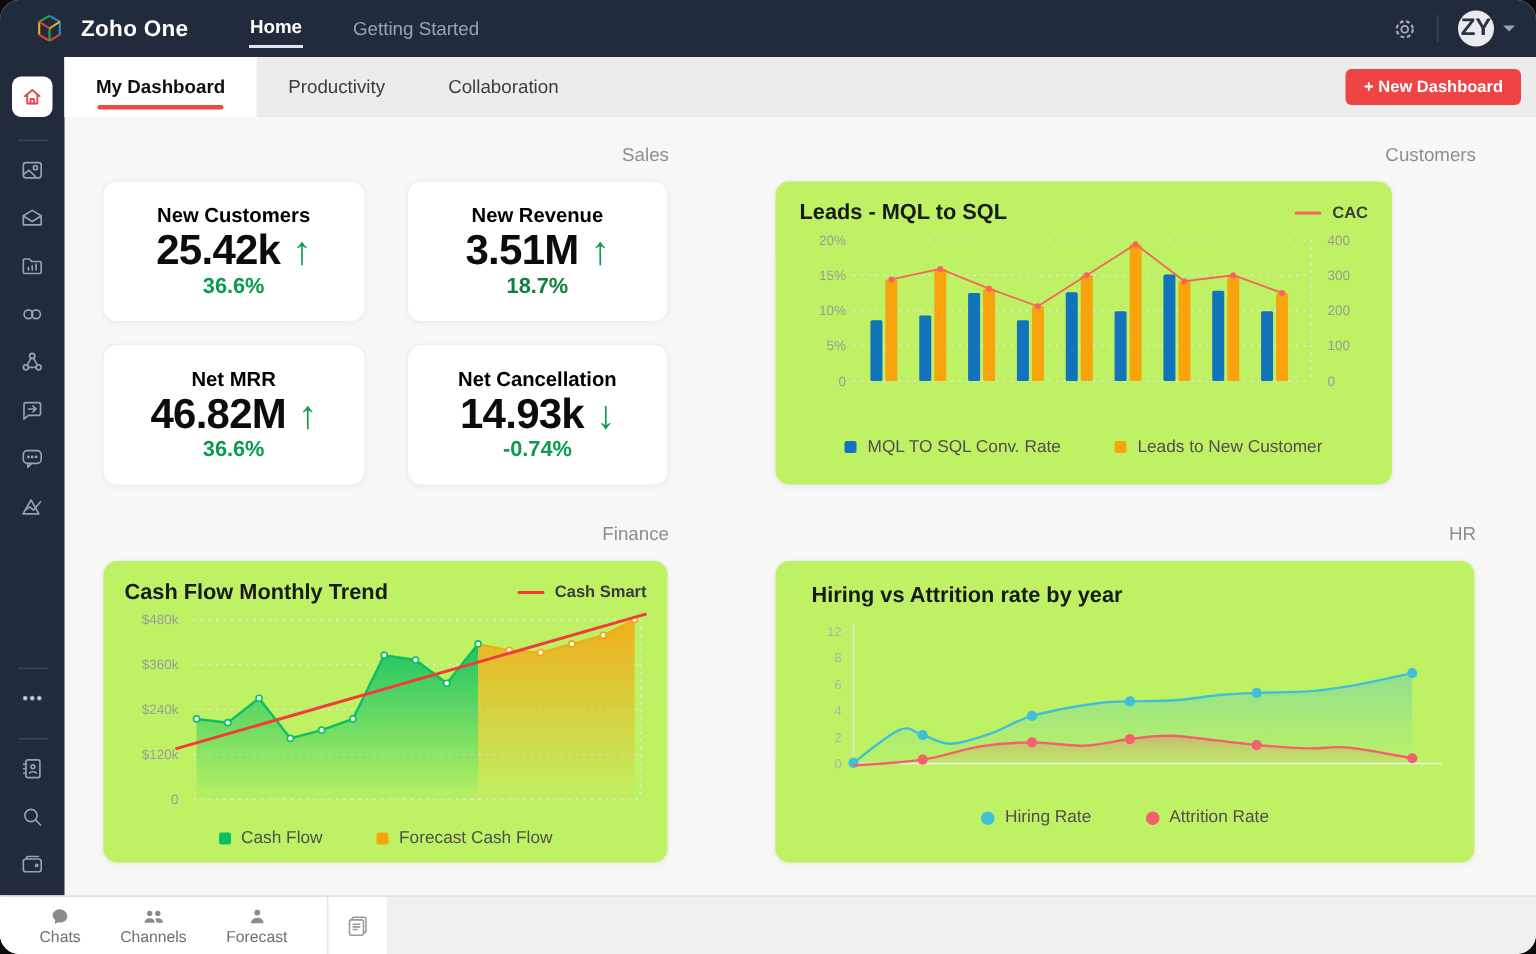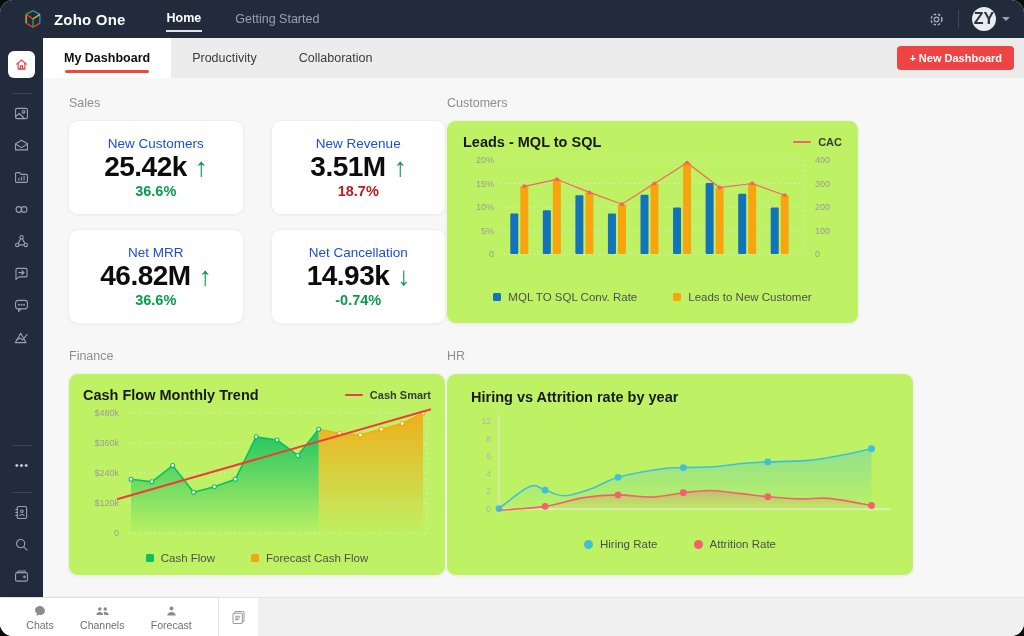--- a/index.html
+++ b/index.html
@@ -32,30 +32,30 @@
   
   .main{flex:1;display:flex;flex-direction:column;min-width:0;}
   .tabbar{height:40px;background:#ececec;display:flex;align-items:stretch;position:relative;flex:0 0 auto;}
   .tab{padding:0 21px;display:flex;align-items:center;font-size:12.5px;color:#3c3c3c;position:relative;cursor:pointer;}
   .tab.active{background:#fff;color:#101010;font-weight:bold;}
   .tab.active::after{content:'';position:absolute;left:22px;right:22px;bottom:5px;height:3px;
                      background:#f0483e;border-radius:2px;}
   .newdash{position:absolute;right:10px;top:8px;height:24px;background:#ef4444;color:#fff;font-size:11px;
            font-weight:bold;border:none;border-radius:4px;padding:0 12px;cursor:pointer;
            font-family:"Liberation Sans",sans-serif;}
-  .content{flex:1;display:flex;padding:12px 0 0 25px;overflow:hidden;}
+  .content{flex:1;display:flex;padding:12px 0 0 25px;gap:70px;overflow:hidden;text-align:right;}
   .col-l{width:378px;flex:0 0 auto;}
   .col-r{width:468px;flex:0 0 auto;}
   .sec-label{font-size:12.5px;color:#8e8e8e;margin:6px 0 10px 1px;}
   .mt{margin-top:25px;}
   
   .kpi-grid{display:grid;grid-template-columns:1fr 1fr;gap:14px 27px;}
   .kpi{background:#fff;border:1px solid #efefef;border-radius:10px;height:95px;display:flex;
        flex-direction:column;align-items:center;justify-content:center;box-shadow:0 1px 3px rgba(0,0,0,.04);}
-  .kpi-title{font-size:13.5px;font-weight:normal;color:#1d4ed8;}
+  .kpi-title{font-size:13.5px;font-weight:bold;color:#000000;}
   .kpi-val{font-size:28px;font-weight:bold;color:#0c0c0c;letter-spacing:-.5px;line-height:1.1;
            display:flex;align-items:center;gap:8px;margin-top:1px;}
   .kpi-arrow{font-size:26px;font-weight:normal;line-height:1;}
   .kpi-change{font-size:14.5px;font-weight:bold;margin-top:1px;}
   
   .card{background:#bef264;border:1px solid #efefef;border-radius:10px;box-shadow:0 1px 3px rgba(0,0,0,.04);}
   .mk-card{width:413px;height:204px;padding:13px 16px 0;}
   .fin-card{width:378px;height:203px;padding:13px 14px 0;}
   .hr-card{width:468px;height:203px;padding:15px 18px 0;}
   .card-head{display:flex;justify-content:space-between;align-items:center;}
@@ -236,21 +236,21 @@
                   <span class="kpi-arrow" style="color: rgb(10, 155, 76);">↑</span>
                 </span>
               <span class="kpi-change" style="color: rgb(10, 155, 76);">36.6%</span>
             </div>
             <div class="kpi">
               <span class="kpi-title">New Revenue</span>
               <span class="kpi-val">
                   <span>3.51M</span>
                   <span class="kpi-arrow" style="color: rgb(10, 155, 76);">↑</span>
                 </span>
-              <span class="kpi-change" style="color: #b91c1c;">18.7%</span>
+              <span class="kpi-change" style="color: #15803d;">18.7%</span>
             </div>
             <div class="kpi">
               <span class="kpi-title">Net MRR</span>
               <span class="kpi-val">
                   <span>46.82M</span>
                   <span class="kpi-arrow" style="color: rgb(10, 155, 76);">↑</span>
                 </span>
               <span class="kpi-change" style="color: rgb(10, 155, 76);">36.6%</span>
             </div>
             <div class="kpi">

